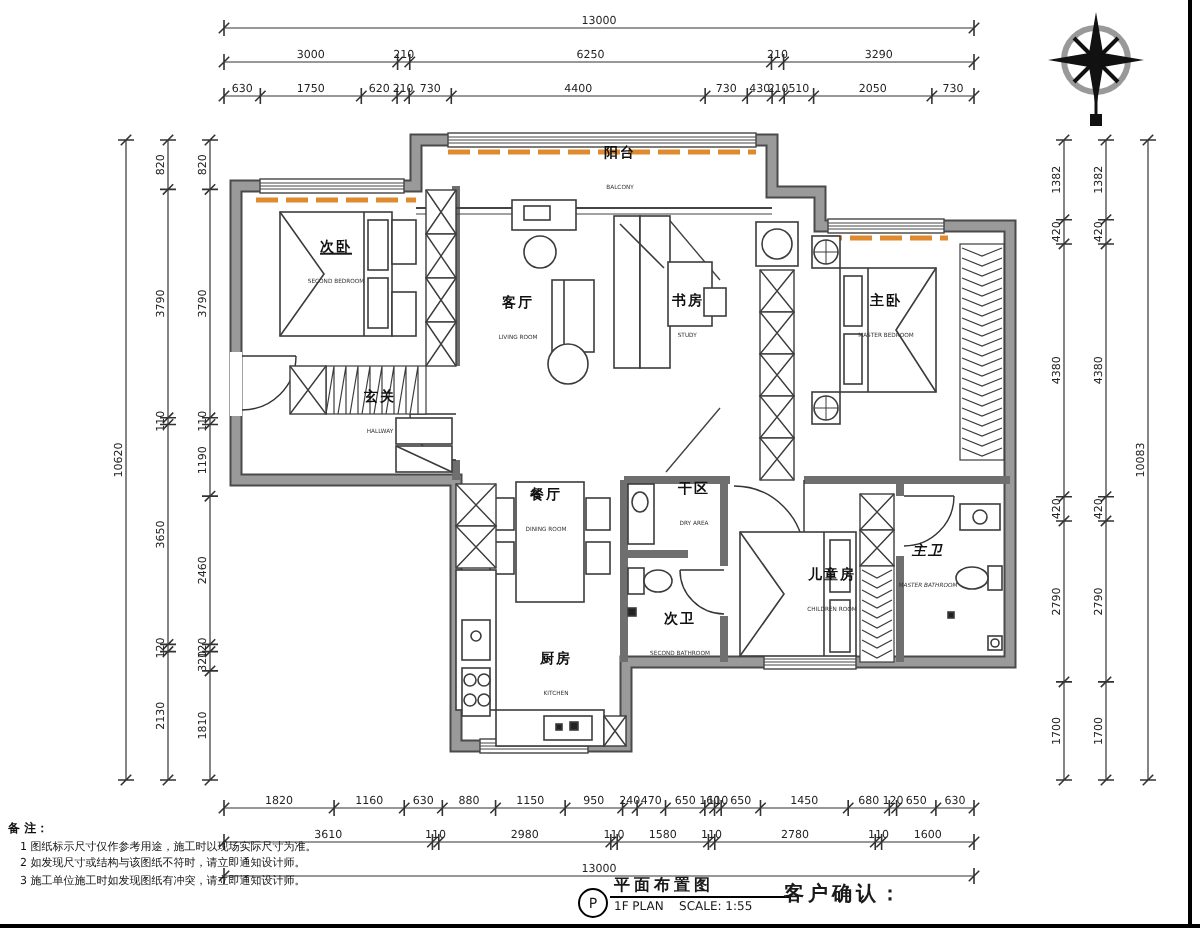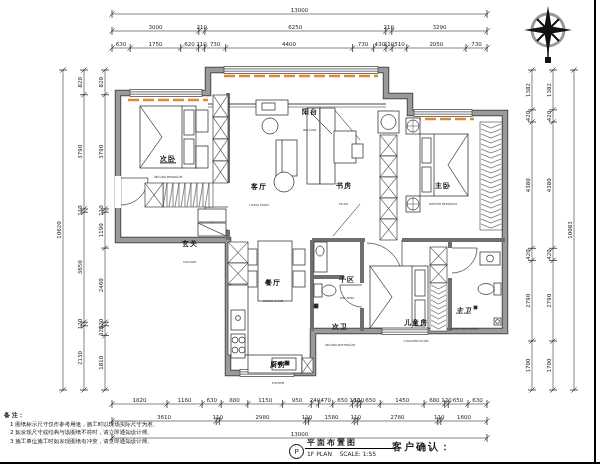--- a/index.html
+++ b/index.html
@@ -1,19 +1,19 @@
 <!DOCTYPE html>
 <html><head>
 <meta charset="utf-8">
 <style>
   html,body{margin:0;padding:0;background:#ffffff;}
   .sheet{position:relative;width:600px;height:468px;background:#fff;overflow:hidden;
          font-family:"DejaVu Sans","Liberation Sans",sans-serif;color:#1a1a1a;}
   svg{position:absolute;left:0;top:0;}
-  .room-label{position:absolute;transform:translate(-50%,-50%);text-align:center;pointer-events:none;line-height:1.1;margin-top:36px;}
+  .room-label{position:absolute;transform:translate(-50%,-50%);text-align:center;pointer-events:none;line-height:1.1;}
   .room-label .cn{display:block;font-size:7px;font-weight:bold;letter-spacing:1px;white-space:nowrap;color:#111;}
   .room-label .en{display:inline-block;font-size:4px;white-space:nowrap;color:#333;transform:scale(.72);transform-origin:50% 0;}
   .notes{position:absolute;left:4px;top:410px;width:250px;font-size:5.5px;line-height:1.6;color:#111;}
   .notes .hd{font-size:6px;font-weight:bold;}
   .notes .it{padding-left:6px;white-space:nowrap;}
   .pcirc{position:absolute;left:289px;top:444px;width:13px;height:13px;border:1px solid #000;border-radius:50%;
          display:flex;align-items:center;justify-content:center;font-size:7px;background:#fff;}
   .title-cn{position:absolute;left:307px;top:437px;width:88px;text-align:left;font-size:8px;font-weight:bold;letter-spacing:2px;}
   .title-rule{position:absolute;left:305px;top:448px;width:90px;height:1px;background:#000;}
   .title-en{position:absolute;left:307px;top:450px;width:92px;font-size:6px;white-space:nowrap;}
@@ -488,20 +488,20 @@
   </div>
   <div class="confirm">客户确认：</div>
 
   <div class="border-right"></div>
   <div class="border-bottom"></div>
 <div class="room-label" style="left: 168px; top: 133px; text-decoration: underline;"><span class="cn">次卧</span><span class="en">SECOND BEDROOM</span></div>
     <div class="room-label" style="left: 310px; top: 86px;"><span class="cn">阳台</span><span class="en">BALCONY</span></div>
     <div class="room-label" style="left: 259px; top: 161px;"><span class="cn">客厅</span><span class="en">LIVING ROOM</span></div>
     <div class="room-label" style="left: 344px; top: 160px;"><span class="cn">书房</span><span class="en">STUDY</span></div>
     <div class="room-label" style="left: 443px; top: 160px;"><span class="cn">主卧</span><span class="en">MASTER BEDROOM</span></div>
-    <div class="room-label" style="left: 190px; top: 218px;"><span class="cn">玄关</span><span class="en">HALLWAY</span></div>
+    <div class="room-label" style="left: 190px; top: 208px;"><span class="cn">玄关</span><span class="en">HALLWAY</span></div>
     <div class="room-label" style="left: 273px; top: 257px;"><span class="cn">餐厅</span><span class="en">DINING ROOM</span></div>
     <div class="room-label" style="left: 347px; top: 254px;"><span class="cn">干区</span><span class="en">DRY AREA</span></div>
-    <div class="room-label" style="left: 340px; top: 301px;"><span class="cn">次卫</span><span class="en">SECOND BATHROOM</span></div>
+    <div class="room-label" style="left: 340px; top: 319px;"><span class="cn">次卫</span><span class="en">SECOND BATHROOM</span></div>
     <div class="room-label" style="left: 416px; top: 297px;"><span class="cn">儿童房</span><span class="en">CHILDREN ROOM</span></div>
     <div class="room-label" style="left: 464px; top: 285px; font-style: italic;"><span class="cn">主卫</span><span class="en">MASTER BATHROOM</span></div>
     <div class="room-label" style="left: 278px; top: 339px;"><span class="cn">厨房</span><span class="en">KITCHEN</span></div>
   </div>
 
 </body></html>

